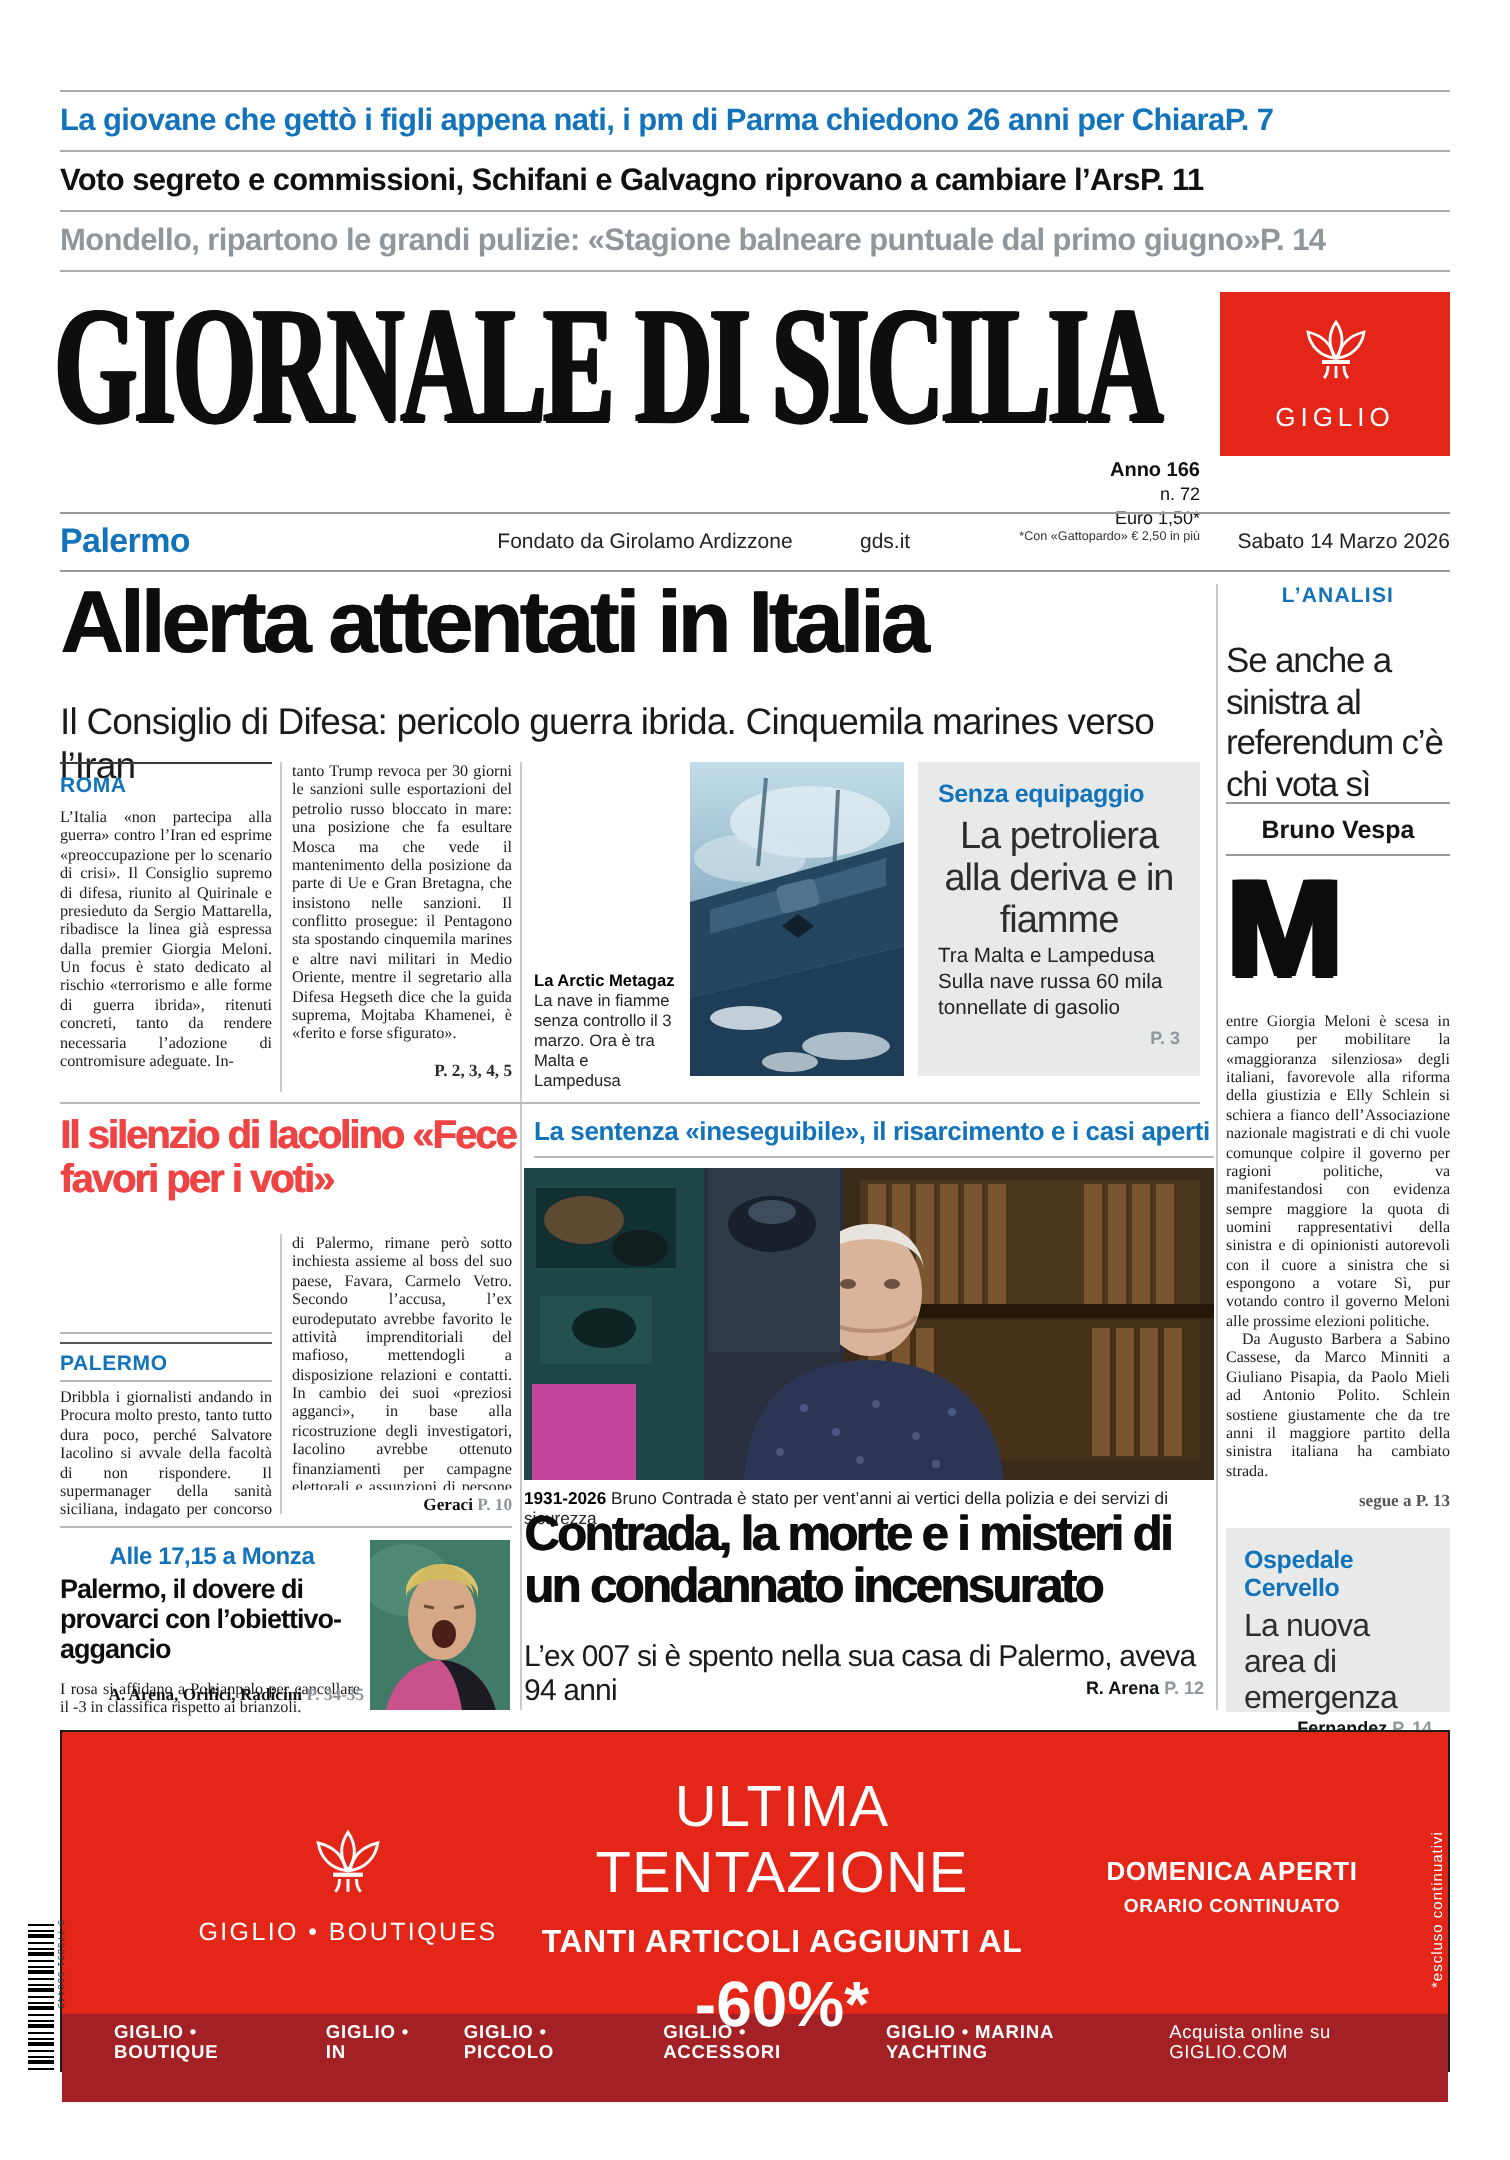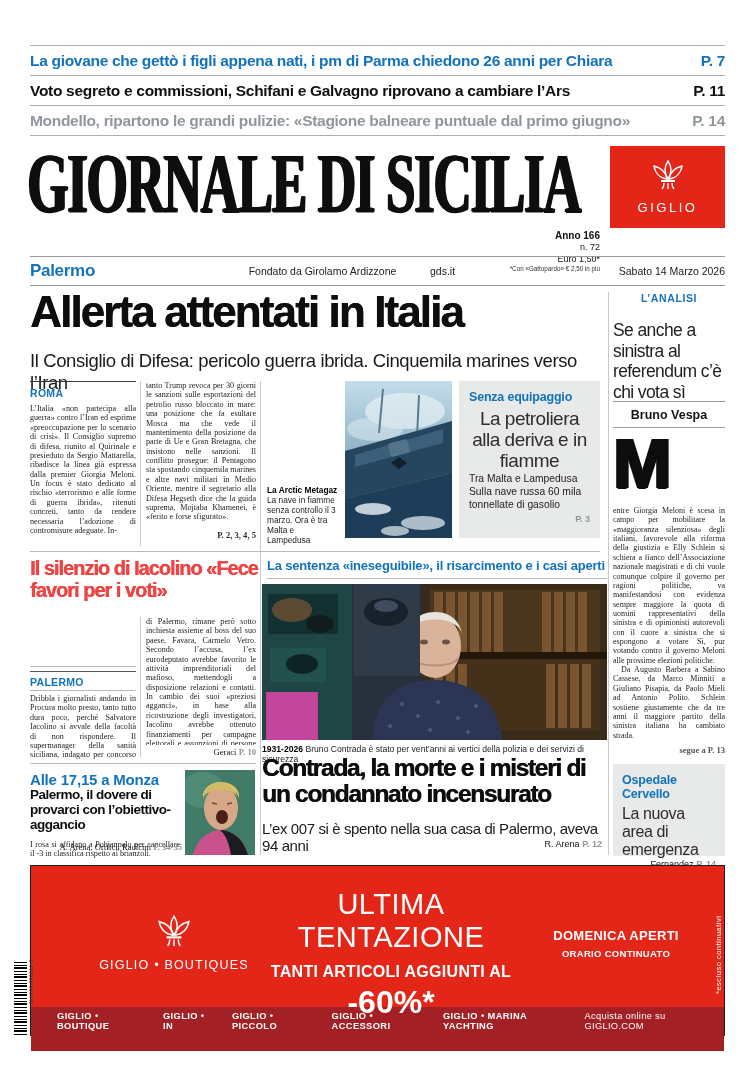--- a/index.html
+++ b/index.html
@@ -4,21 +4,21 @@
 <style>
   html,body{margin:0;padding:0;background:#dedede;}
   #page{position:relative;width:755px;height:1080px;background:#fff;margin:0 auto;
         font-family:"Liberation Sans",sans-serif;color:#141414;overflow:hidden;}
   .abs{position:absolute;}
   .hrule{position:absolute;height:1px;background:#b9b9b9;}
   .vrule{position:absolute;width:1px;background:#c9c9c9;}
 
   
   [data-name="top-strip"]{left:30px;top:45px;width:695px;border-top:1px solid #adadad;}
-  .strip-row{display:flex;justify-content:space-between;align-items:center;height:29px;
+  .strip-row{display:flex;align-items:center;height:29px;
              border-bottom:1px solid #adadad;font-weight:700;font-size:15.5px;letter-spacing:-.3px;}
   .strip-row .pg{font-weight:700;}
   .row-blue{color:var(--accent-blue);}
   .row-black{color:#101010;}
   .row-gray{color:#8f969c;}
 
   
   [data-name="masthead-title"]{left:27px;top:136px;font-family:"Liberation Serif",serif;
       font-weight:700;font-size:74px;letter-spacing:-2px;white-space:nowrap;color:#0e0e0e;
       transform:scale(.72,1.13);transform-origin:left top;
@@ -78,36 +78,36 @@
   [data-name="analysis-body"] p + p{text-indent:8px;}
   [data-name="analysis-continuation"]{left:613px;top:745px;width:112px;text-align:right;
       font-family:Liberation Serif, serif;font-size:8.5px;font-weight:700;color:#555;}
 
   
   [data-name="cervello-box"]{left:613px;top:764px;width:112px;height:92px;background:var(--box-gray);
       box-sizing:border-box;padding:9px 9px 6px;display:flex;flex-direction:column;}
   [data-name="cervello-kicker"]{font-size:12.5px;font-weight:700;color:var(--accent-blue);letter-spacing:-.2px;}
   [data-name="cervello-title"]{font-size:16px;line-height:1.12;letter-spacing:-.4px;color:#2d2d2d;margin-top:4px;}
   [data-name="cervello-byline"]{margin-top:auto;text-align:right;font-size:9px;}
-  .byline-name{font-weight:400;color:#111;}
+  .byline-name{font-weight:700;color:#111;}
   .byline-page{font-weight:700;color:#8f969c;}
 
   
   [data-name="iacolino-headline"]{left:30px;top:558px;width:228px;font-size:20px;font-weight:700;
       letter-spacing:-1px;line-height:1.08;color:#ef4444;text-shadow:.4px 0 currentColor;}
   [data-name="iacolino-subhead"]{left:30px;top:616px;width:106px;font-size:12.5px;line-height:1.18;
       letter-spacing:-.3px;color:#99a1a7;}
   [data-name="kicker-palermo"]{left:30px;top:671px;width:106px;border-top:1px solid #555;padding-top:4px;}
   [data-name="iacolino-col1"]{left:30px;top:694px;width:106px;height:66px;}
   [data-name="iacolino-col2"]{left:146px;top:617px;width:110px;height:128px;}
   [data-name="iacolino-byline"]{left:146px;top:747px;width:110px;text-align:right;
       font-family:"Liberation Serif",serif;font-size:8.6px;}
 
   
-  [data-name="monza-kicker"]{left:30px;top:771px;width:152px;font-size:15px;letter-spacing:-.2px;}
+  [data-name="monza-kicker"]{left:30px;top:771px;width:152px;font-size:12px;letter-spacing:-.2px;text-align:center;}
   [data-name="monza-title"]{left:30px;top:787px;width:154px;font-size:13.5px;font-weight:700;
       line-height:1.12;letter-spacing:-.5px;color:#0d0d0d;}
   [data-name="monza-body"]{left:30px;top:840px;width:150px;height:21px;}
   [data-name="monza-byline"]{left:30px;top:842px;width:152px;font-size:8.6px;text-align:right;
       font-family:"Liberation Serif",serif;}
   [data-name="player-photo"]{left:185px;top:770px;width:70px;height:85px;overflow:hidden;}
 
   
   [data-name="contrada-kicker"]{left:267px;top:558px;width:340px;font-size:13px;letter-spacing:-.2px;}
   [data-name="contrada-photo"]{left:262px;top:584px;width:345px;height:156px;overflow:hidden;}

